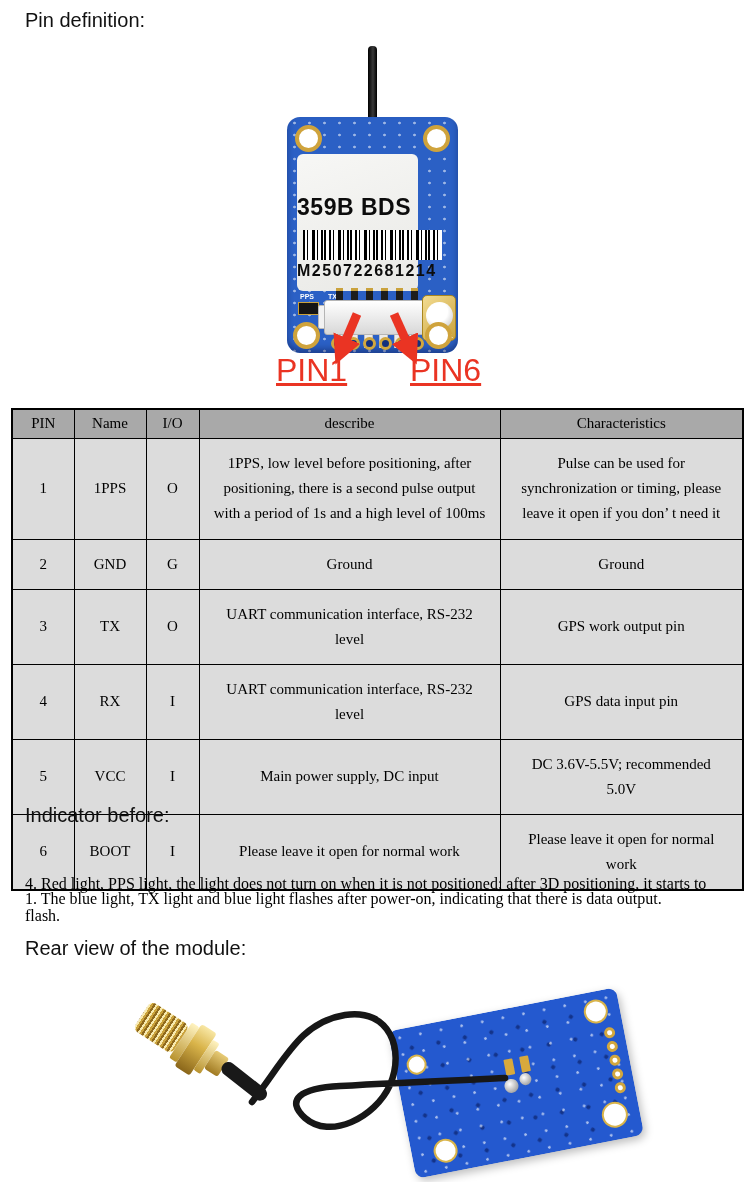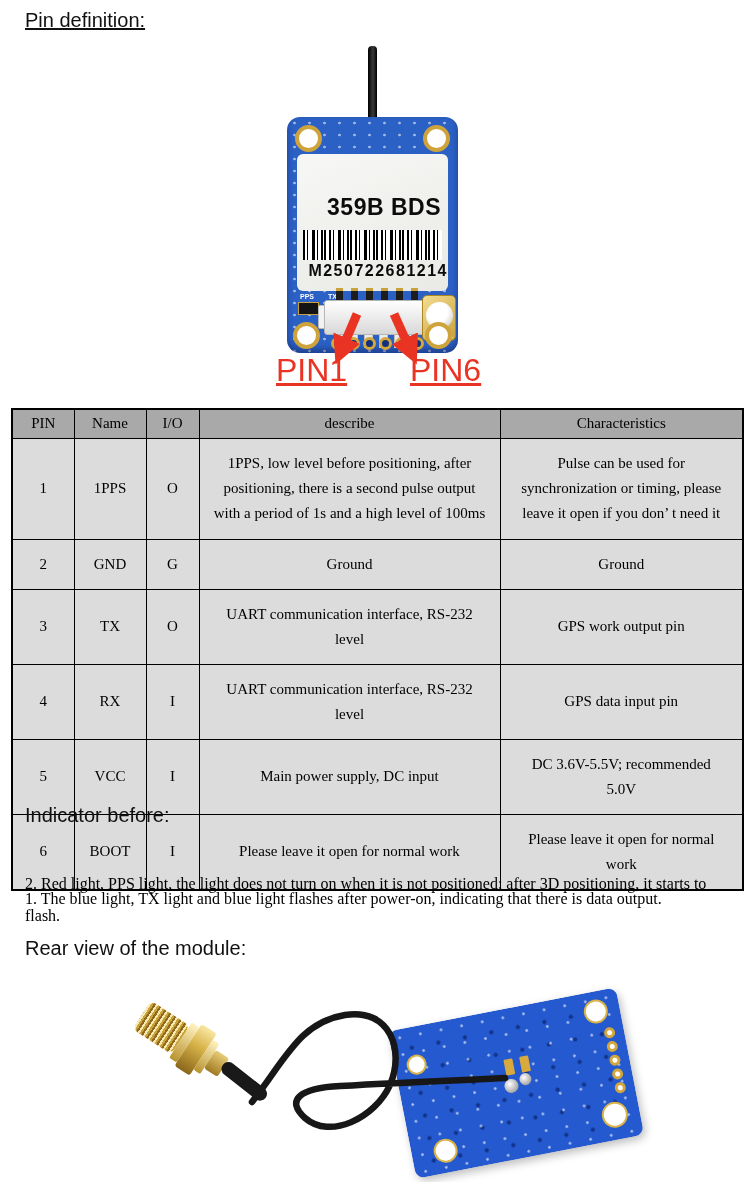--- a/index.html
+++ b/index.html
@@ -12,21 +12,21 @@
   .antenna-wire { position:absolute; left:368px; top:46px; width:9px; height:76px;
                   background:linear-gradient(90deg,#000 , #3a3a3a 55%, #000); border-radius:4px 4px 0 0; }
   .pcb1 { position:absolute; left:287px; top:117px; width:171px; height:236px;
           background:#2b60c5; border-radius:13px;
           background-image:radial-gradient(circle, rgba(255,255,255,.55) 1px, transparent 1.7px);
           background-size:15px 12px; box-shadow:inset 0 -4px 6px rgba(0,0,40,.35); }
   .hole { position:absolute; width:27px; height:27px; border-radius:50%;
           background:#fff; border:4px solid #cfa33c; }
   .hole.tl { left:8px; top:8px; }  .hole.tr { left:136px; top:8px; }
   .hole.bl { left:6px; top:205px; } .hole.br { left:138px; top:205px; }
-  .label1 { position:absolute; left:10px; top:37px; width:151px; height:137px;
+  .label1 { position:absolute; left:10px; top:37px; width:121px; height:137px;
             background:linear-gradient(160deg,#f7f7f5,#e9e9e6); border-radius:6px; }
   .model { position:absolute; right:7px; top:40px; font:700 23px "Liberation Sans",sans-serif;
            letter-spacing:.5px; color:#0c0c0c; }
   .barcode { position:absolute; left:6px; top:76px; width:139px; height:30px;
              background:repeating-linear-gradient(90deg,
                #000 0 2px, #fff 2px 4px, #000 4px 5px, #fff 5px 9px,
                #000 9px 12px, #fff 12px 14px, #000 14px 15px, #fff 15px 18px,
                #000 18px 20px, #fff 20px 21px, #000 21px 23px, #fff 23px 26px); }
   .serial { position:absolute; left:0; right:0; top:108px; text-align:right;
             font:700 16px "Liberation Sans",sans-serif; letter-spacing:1.5px; color:#0c0c0c; }
@@ -104,21 +104,21 @@
   .sma-neck { position:absolute; left:81px; top:14px; width:16px; height:22px; border-radius:3px;
          background:linear-gradient(180deg,#e8cc77,#a07a22); }
   .sma-shrink { position:absolute; left:95px; top:18px; width:54px; height:14px; border-radius:7px;
          background:#191919; transform:rotate(5deg); }
 </style>
 </head>
 <body>
 
 <div class="page">
 
-  <div class="h-sans" style="top:8px;text-decoration:underline;">Pin definition:</div>
+  <div class="h-sans" style="top:8px;">Pin definition:</div>
 
   <div>
     <div class="antenna-wire"></div>
     <div class="pcb1">
       <div class="hole tl"></div>
       <div class="hole tr"></div>
       <div class="label1">
         <div class="model">359B BDS</div>
         <div class="barcode"></div>
         <div class="serial">M250722681214</div>
@@ -226,21 +226,21 @@
         <td>BOOT</td>
         <td>I</td>
         <td>Please leave it open for normal work</td>
         <td><span class="wrap210">Please leave it open for normal work</span></td>
       </tr>
     </tbody>
   </table>
 
   <div class="h-sans" style="top:803px;">Indicator before:</div>
   <div class="para" style="top:836px;margin-top:47px;">1. The blue light, TX light and blue light flashes after power-on, indicating that there is data output.</div>
-  <div class="para" style="top:868px;">2. Red light, PPS light, the light does not turn on when it is not positioned; after 3D positioning, it starts to flash.</div>
+  <div class="para" style="top:868px;">4. Red light, PPS light, the light does not turn on when it is not positioned; after 3D positioning, it starts to flash.</div>
 
   <div class="h-sans" style="top:936px;">Rear view of the module:</div>
 
   <div>
     <div class="pcb2">
       <div class="rhole a"></div>
       <div class="rhole b"></div>
       <div class="rhole c"></div>
       <div class="rhole d"></div>
       <div class="rpad" style="top:38px;"></div>

